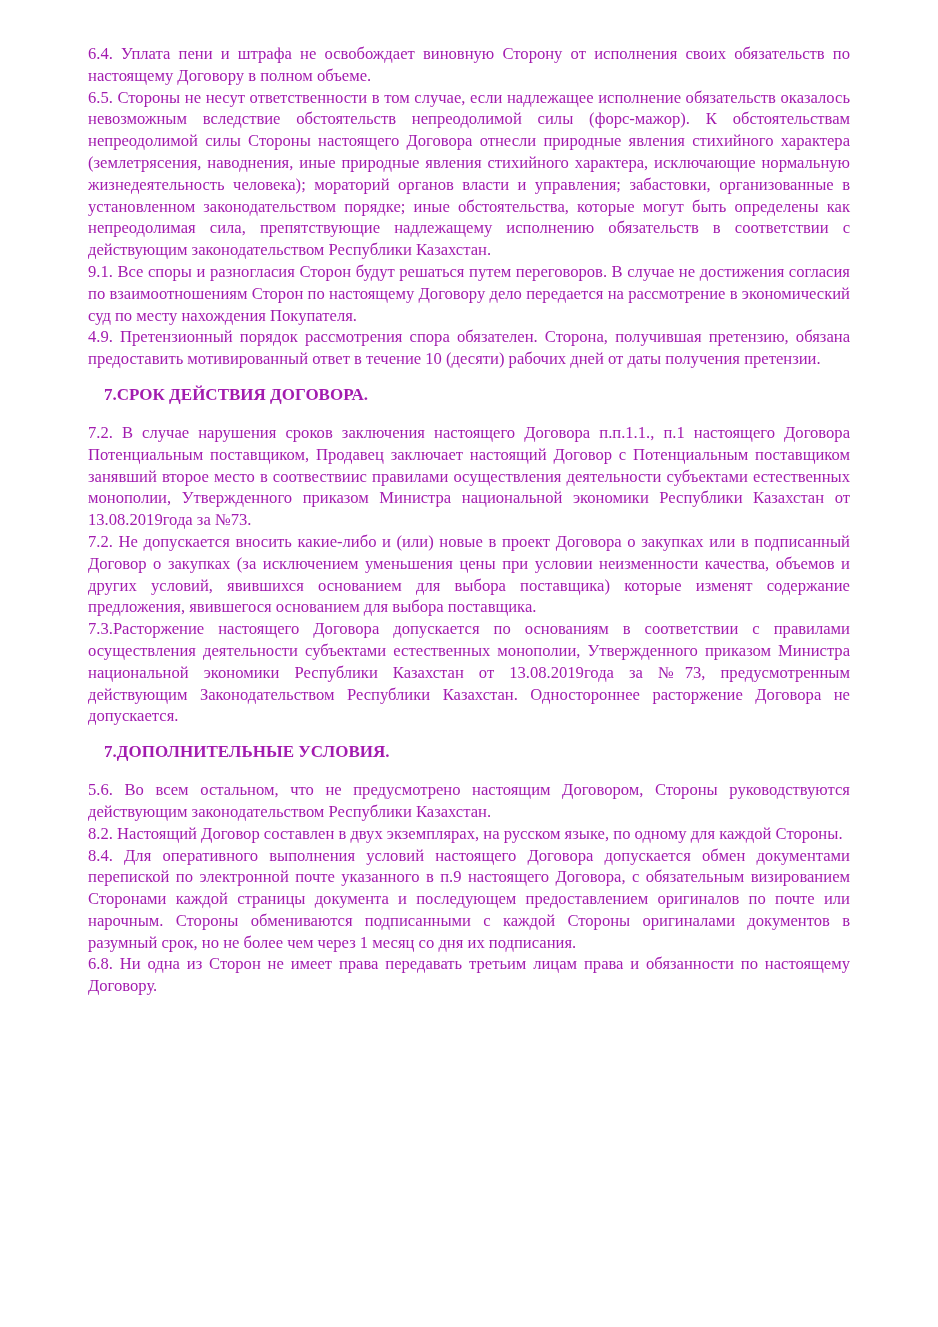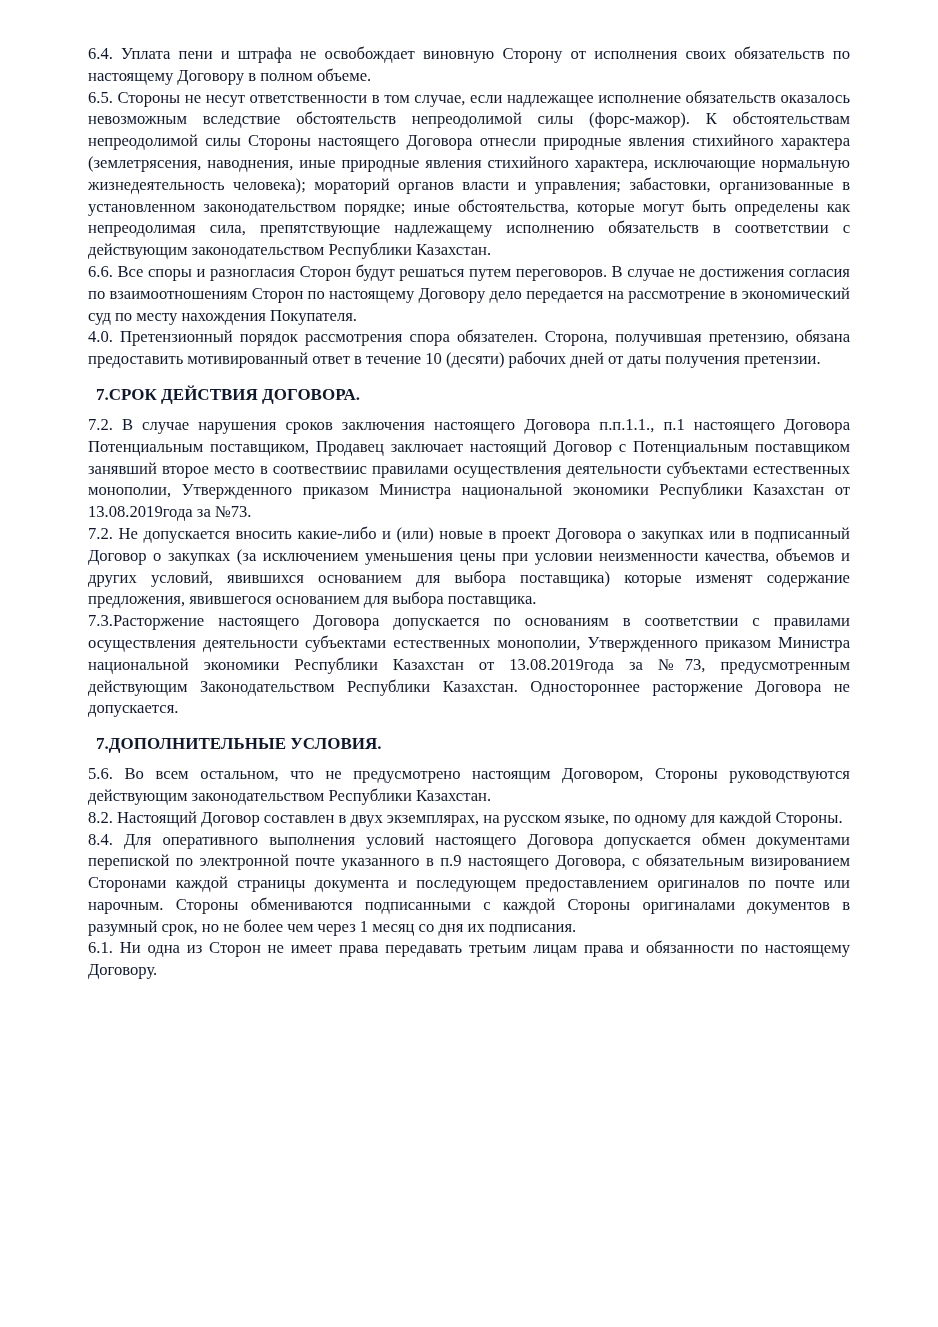--- a/index.html
+++ b/index.html
@@ -1,45 +1,45 @@
 <!DOCTYPE html>
 <html><head>
 <meta charset="utf-8">
 <style>
   html, body { margin: 0; padding: 0; background: #ffffff; }
   body { width: 938px; height: 1327px; overflow: hidden; position: relative; }
   .page {
     position: absolute; left: 88px; top: 43px; width: 762px;
     font-family: "Liberation Serif", serif;
-    font-size: 16.6px; line-height: 21.8px; color: #0f172a;
+    font-size: 16.6px; line-height: 21.8px; color: #a21caf;
   }
   .p { margin: 0; text-align: justify; text-align-last: left; }
-  .h { margin: 8px; font-weight: bold; font-size: 17px; line-height: 22px; }
+  .h { margin: 16px; font-weight: bold; font-size: 17px; line-height: 22px; }
   .gap-before { margin-top: 14px; }
 </style>
 </head>
 <body>
 
 <div class="page">
 
   <section>
     <p class="p">6.4. Уплата пени и штрафа не освобождает виновную Сторону от исполнения своих обязательств по настоящему Договору в полном объеме.</p>
     <p class="p">6.5. Стороны не несут ответственности в том случае, если надлежащее исполнение обязательств оказалось невозможным вследствие обстоятельств непреодолимой силы (форс-мажор). К обстоятельствам непреодолимой силы Стороны настоящего Договора отнесли природные явления стихийного характера (землетрясения, наводнения, иные природные явления стихийного характера, исключающие нормальную жизнедеятельность человека); мораторий органов власти и управления;  забастовки, организованные в установленном законодательством порядке; иные обстоятельства, которые могут быть определены как непреодолимая сила, препятствующие надлежащему исполнению обязательств в соответствии с действующим законодательством Республики Казахстан.</p>
-    <p class="p">6.6. Все споры и разногласия Сторон будут решаться путем переговоров. В случае не достижения согласия по взаимоотношениям Сторон по настоящему Договору дело передается на рассмотрение в экономический  суд по месту нахождения  Покупателя.</p>
-    <p class="p">4.0. Претензионный порядок рассмотрения спора обязателен. Сторона, получившая претензию, обязана предоставить мотивированный ответ в течение 10 (десяти) рабочих дней от даты получения претензии.</p>
+    <p class="p">9.1. Все споры и разногласия Сторон будут решаться путем переговоров. В случае не достижения согласия по взаимоотношениям Сторон по настоящему Договору дело передается на рассмотрение в экономический  суд по месту нахождения  Покупателя.</p>
+    <p class="p">4.9. Претензионный порядок рассмотрения спора обязателен. Сторона, получившая претензию, обязана предоставить мотивированный ответ в течение 10 (десяти) рабочих дней от даты получения претензии.</p>
   </section>
 
   <section>
     <h2 class="h gap-before">7.СРОК ДЕЙСТВИЯ ДОГОВОРА.</h2>
     <p class="p">7.2. В случае нарушения сроков заключения настоящего Договора п.п.1.1., п.1 настоящего Договора Потенциальным поставщиком, Продавец заключает настоящий Договор с Потенциальным поставщиком занявший второе место в соотвествиис правилами осуществления деятельности субъектами естественных монополии, Утвержденного приказом Министра национальной экономики Республики Казахстан от 13.08.2019года за №73.</p>
     <p class="p">7.2. Не допускается вносить какие-либо и (или) новые в проект Договора о закупках или в подписанный Договор о закупках (за исключением уменьшения цены при условии неизменности качества, объемов и других условий, явившихся основанием для выбора поставщика) которые изменят содержание предложения, явившегося основанием для выбора поставщика.</p>
     <p class="p">7.3.Расторжение настоящего Договора допускается по основаниям в соответствии с правилами осуществления деятельности субъектами естественных монополии, Утвержденного приказом Министра национальной экономики Республики Казахстан от 13.08.2019года за №73, предусмотренным действующим Законодательством Республики Казахстан. Одностороннее расторжение Договора не допускается.</p>
   </section>
 
   <section>
     <h2 class="h gap-before">7.ДОПОЛНИТЕЛЬНЫЕ УСЛОВИЯ.</h2>
     <p class="p">5.6. Во всем остальном, что не предусмотрено настоящим Договором, Стороны руководствуются действующим законодательством Республики Казахстан.</p>
     <p class="p">8.2.  Настоящий Договор составлен в двух экземплярах, на русском языке, по одному для каждой Стороны.</p>
     <p class="p">8.4. Для оперативного выполнения условий настоящего Договора допускается обмен документами перепиской по электронной почте указанного в п.9 настоящего Договора, с обязательным визированием Сторонами каждой страницы документа и последующем предоставлением оригиналов по почте или нарочным. Стороны обмениваются подписанными с каждой Стороны оригиналами документов в разумный срок, но не более чем через 1 месяц со дня их подписания.</p>
-    <p class="p">6.1. Ни одна из Сторон не имеет права передавать третьим лицам права и обязанности по настоящему Договору.</p>
+    <p class="p">6.8. Ни одна из Сторон не имеет права передавать третьим лицам права и обязанности по настоящему Договору.</p>
   </section>
 
 </div>
 
 </body></html>

